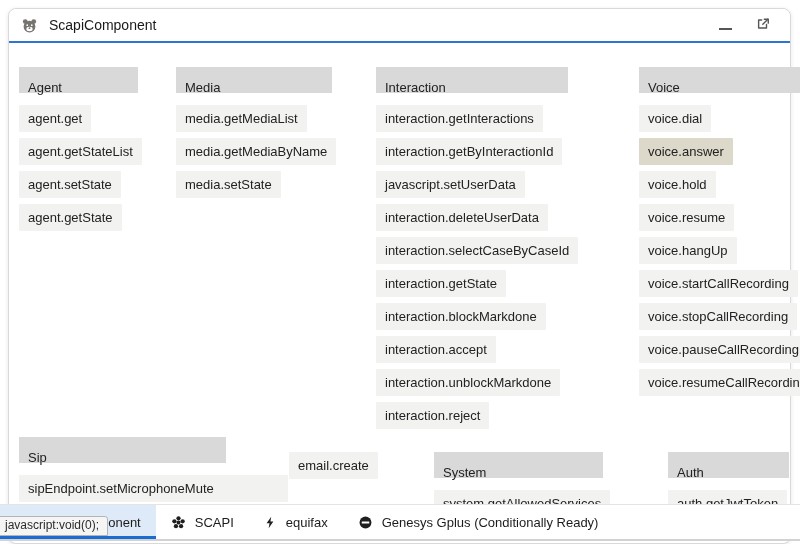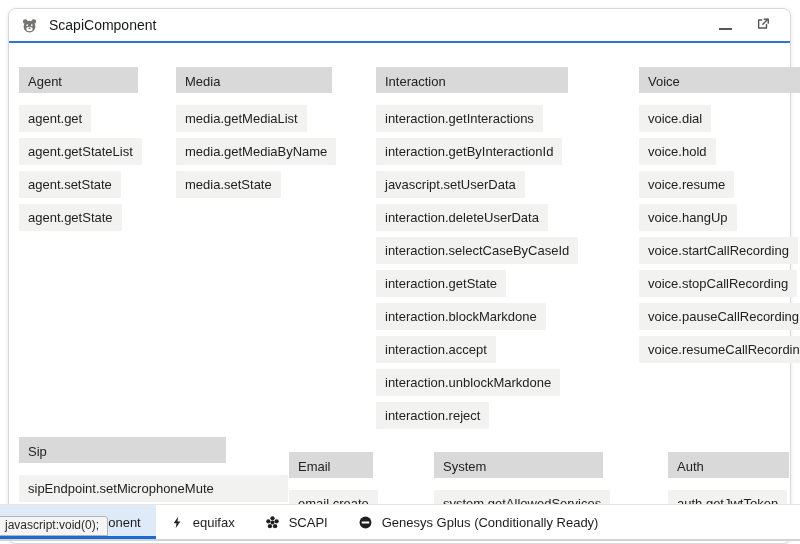--- a/index.html
+++ b/index.html
@@ -23,21 +23,21 @@
     border-bottom:2px solid var(--accent);border-radius:8px 8px 0 0;background:#fff;}
   .win-icon{display:inline-flex;color:#77736f;margin-right:11px;}
   .win-title{font-size:14px;font-weight:400;color:#17191c;margin-right:auto;}
   .win-controls{display:flex;align-items:center;gap:20px;margin-right:6px;}
   .ctrl{background:none;border:none;cursor:pointer;display:inline-flex;align-items:center;padding:2px;}
   .minbar{display:block;width:13px;height:2px;background:#55565a;margin-top:8px;}
 
   
   .col{position:absolute;}
   .col-header{height:26px;line-height:26px;background:var(--header-bg);
-    padding:2px 9px;font-size:13px;color:#222;margin-bottom:12px;}
+    padding:8px 9px;font-size:13px;color:#222;margin-bottom:12px;}
   .api-btn{height:27px;line-height:27px;background:var(--button-bg);
     border:none;border-radius:1px;padding:0 9px;font-size:13px;color:#222;
     margin-bottom:6px;text-align:left;display:block;cursor:pointer;
     white-space:nowrap;overflow:hidden;font-family:inherit;}
   .api-btn.highlight{background:var(--highlight-bg);}
 
   
   .utilbar{position:absolute;left:0;right:0;top:504px;height:37px;background:#fff;
     border-top:1px solid #e4e4e4;border-bottom:2px solid #d2d2d2;
     display:flex;align-items:stretch;z-index:5;}
@@ -108,34 +108,34 @@
           <button class="api-btn">interaction.selectCaseByCaseId</button>
           <button class="api-btn">interaction.getState</button>
           <button class="api-btn">interaction.blockMarkdone</button>
           <button class="api-btn">interaction.accept</button>
           <button class="api-btn">interaction.unblockMarkdone</button>
           <button class="api-btn">interaction.reject</button>
         </div>
         <div class="col" style="left: 630px; top: 58px; width: 168px;">
           <div class="col-header">Voice</div>
           <button class="api-btn">voice.dial</button>
+          <button class="api-btn highlight">voice.answer</button>
           <button class="api-btn">voice.hold</button>
           <button class="api-btn">voice.resume</button>
           <button class="api-btn">voice.hangUp</button>
           <button class="api-btn">voice.startCallRecording</button>
           <button class="api-btn">voice.stopCallRecording</button>
           <button class="api-btn">voice.pauseCallRecording</button>
           <button class="api-btn">voice.resumeCallRecording</button>
         </div>
         <div class="col" style="left: 10px; top: 428px; width: 207px;">
           <div class="col-header">Sip</div>
           <button class="api-btn" style="width: 269px;">sipEndpoint.setMicrophoneMute</button>
         </div>
         <div class="col" style="left: 280px; top: 443px; width: 84px;">
-          <div class="col-header">Email</div>
           <button class="api-btn">email.create</button>
         </div>
         <div class="col" style="left: 425px; top: 443px; width: 169px;">
           <div class="col-header">System</div>
           <button class="api-btn">system.getAllowedServices</button>
         </div>
         <div class="col" style="left: 659px; top: 443px; width: 121px;">
           <div class="col-header">Auth</div>
           <button class="api-btn">auth.getJwtToken</button>
         </div>
@@ -152,38 +152,38 @@
             <ellipse cx="12" cy="17" rx="4.4" ry="3.1" fill="#fff"></ellipse>
             <circle cx="8.8" cy="11.5" r="1.2" fill="#fff"></circle>
             <circle cx="15.2" cy="11.5" r="1.2" fill="#fff"></circle>
             <circle cx="12" cy="15.8" r="1.3" fill="currentColor"></circle>
           </svg>
         </span>
         <span>ScapiComponent</span>
       </div>
       <div class="util-tab">
         <span class="tab-icon">
-          <svg width="13" height="15" viewBox="0 0 24 24">
-            <path d="M13.3 1.5 4.8 13.2h5.4L8.6 22.5l8.7-12.4h-5.4z" fill="currentColor"></path>
-          </svg>
-        </span>
-        <span>equifax</span>
-      </div>
-      <div class="util-tab">
-        <span class="tab-icon">
           <svg width="15" height="15" viewBox="0 0 24 24" fill="currentColor">
             <circle cx="12" cy="5.2" r="3.4"></circle>
             <circle cx="5.4" cy="10" r="3.4"></circle>
             <circle cx="7.9" cy="17.8" r="3.4"></circle>
             <circle cx="16.1" cy="17.8" r="3.4"></circle>
             <circle cx="18.6" cy="10" r="3.4"></circle>
             <circle cx="12" cy="11.8" r="3.2"></circle>
           </svg>
         </span>
         <span>SCAPI</span>
+      </div>
+      <div class="util-tab">
+        <span class="tab-icon">
+          <svg width="13" height="15" viewBox="0 0 24 24">
+            <path d="M13.3 1.5 4.8 13.2h5.4L8.6 22.5l8.7-12.4h-5.4z" fill="currentColor"></path>
+          </svg>
+        </span>
+        <span>equifax</span>
       </div>
       <div class="util-tab">
         <span class="tab-icon">
           <svg width="15" height="15" viewBox="0 0 24 24">
             <circle cx="12" cy="12" r="9.5" fill="currentColor"></circle>
             <rect x="6" y="10.4" width="12" height="3.2" fill="#fff"></rect>
           </svg>
         </span>
         <span>Genesys Gplus (Conditionally Ready)</span>
       </div>

